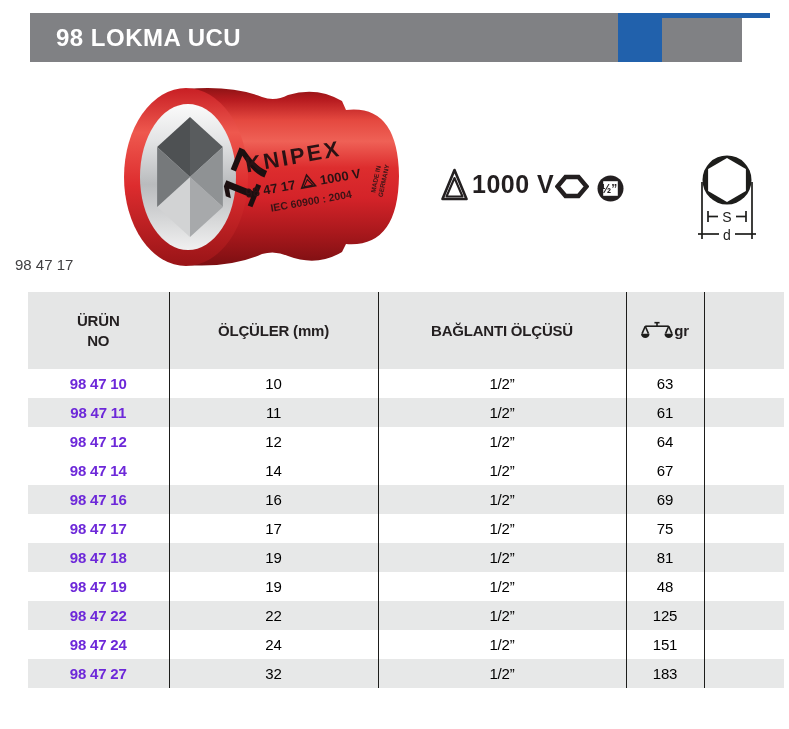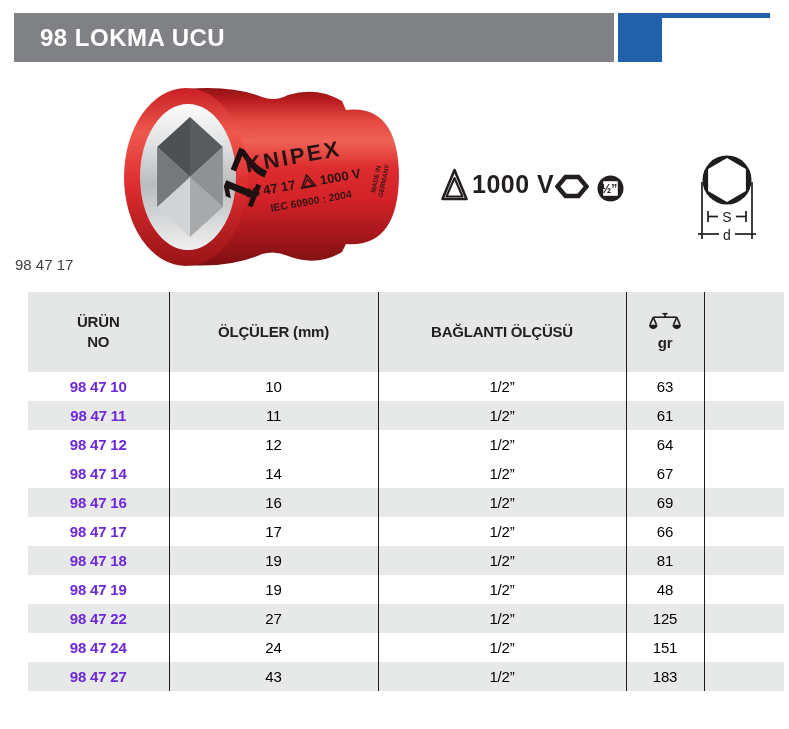--- a/index.html
+++ b/index.html
@@ -1,20 +1,20 @@
 <!DOCTYPE html>
 <html><head>
 <meta charset="utf-8">
 <style>
   html,body{margin:0;padding:0;background:#ffffff;}
   .page{position:relative;width:789px;height:729px;background:#ffffff;overflow:hidden;
         font-family:"Liberation Sans","DejaVu Sans",sans-serif;color:#231f20;}
 
   
-  .topbar-gray{position:absolute;left:14px;top:13px;width:600px;height:49px;background:#808184;}
+  .topbar-gray{position:absolute;left:30px;top:13px;width:712px;height:49px;background:#808184;}
   .topbar-title{position:absolute;left:26px;top:0;height:49px;line-height:50px;
                 font-size:24px;font-weight:bold;color:#ffffff;letter-spacing:.5px;white-space:nowrap;}
   .topbar-square{position:absolute;left:618px;top:13px;width:44px;height:49px;background:#2161ac;}
   .topbar-strip{position:absolute;left:662px;top:13px;width:108px;height:5px;background:#2161ac;}
 
   
   .photo{position:absolute;left:112px;top:84px;width:288px;height:192px;}
   .caption{position:absolute;left:15px;top:256px;font-size:15px;color:#414042;}
 
   .feat-triangle{position:absolute;left:441px;top:168px;width:27px;height:33px;}
@@ -26,21 +26,21 @@
 
   
   .spec-table{position:absolute;left:28px;top:292px;width:756px;border-collapse:collapse;table-layout:fixed;}
   .spec-table th,.spec-table td{padding:0;text-align:center;vertical-align:middle;
        font-family:"Liberation Sans","DejaVu Sans",sans-serif;letter-spacing:-0.2px;}
   .spec-table th{height:77px;background:#e5e6e6;font-size:15px;font-weight:bold;color:#231f20;white-space:pre-line;line-height:1.3;}
   .spec-table td{height:29px;font-size:15px;color:#000000;}
   .spec-table td.b{font-weight:bold;color:#6d28d9;}
   .spec-table tr.alt td{background:#e7e8e8;}
   .spec-table th + th, .spec-table td + td{border-left:1px solid #1d1d1b;}
-  .gr-head{display:flex;flex-direction:column;align-items:center;justify-content:center;gap:1px;}
+  .gr-head{display:flex;flex-direction:row;align-items:center;justify-content:center;gap:1px;}
   .gr-head svg{display:block;}
 </style>
 </head>
 <body>
 
 <div class="page">
 
   <div class="topbar-gray">
     <div class="topbar-title">98 LOKMA UCU</div>
   </div>
@@ -207,54 +207,54 @@
           <td class="b">98 47 16</td>
           <td>16</td>
           <td>1/2”</td>
           <td>69</td>
           <td></td>
         </tr>
         <tr>
           <td class="b">98 47 17</td>
           <td>17</td>
           <td>1/2”</td>
-          <td>66</td>
+          <td>75</td>
           <td></td>
         </tr>
         <tr class="alt">
           <td class="b">98 47 18</td>
           <td>19</td>
           <td>1/2”</td>
           <td>81</td>
           <td></td>
         </tr>
         <tr>
           <td class="b">98 47 19</td>
           <td>19</td>
           <td>1/2”</td>
           <td>48</td>
           <td></td>
         </tr>
         <tr class="alt">
           <td class="b">98 47 22</td>
-          <td>27</td>
+          <td>22</td>
           <td>1/2”</td>
           <td>125</td>
           <td></td>
         </tr>
         <tr>
           <td class="b">98 47 24</td>
           <td>24</td>
           <td>1/2”</td>
           <td>151</td>
           <td></td>
         </tr>
         <tr class="alt">
           <td class="b">98 47 27</td>
-          <td>43</td>
+          <td>32</td>
           <td>1/2”</td>
           <td>183</td>
           <td></td>
         </tr>
       </tbody>
   </table>
 
 </div>
 
 </body></html>

